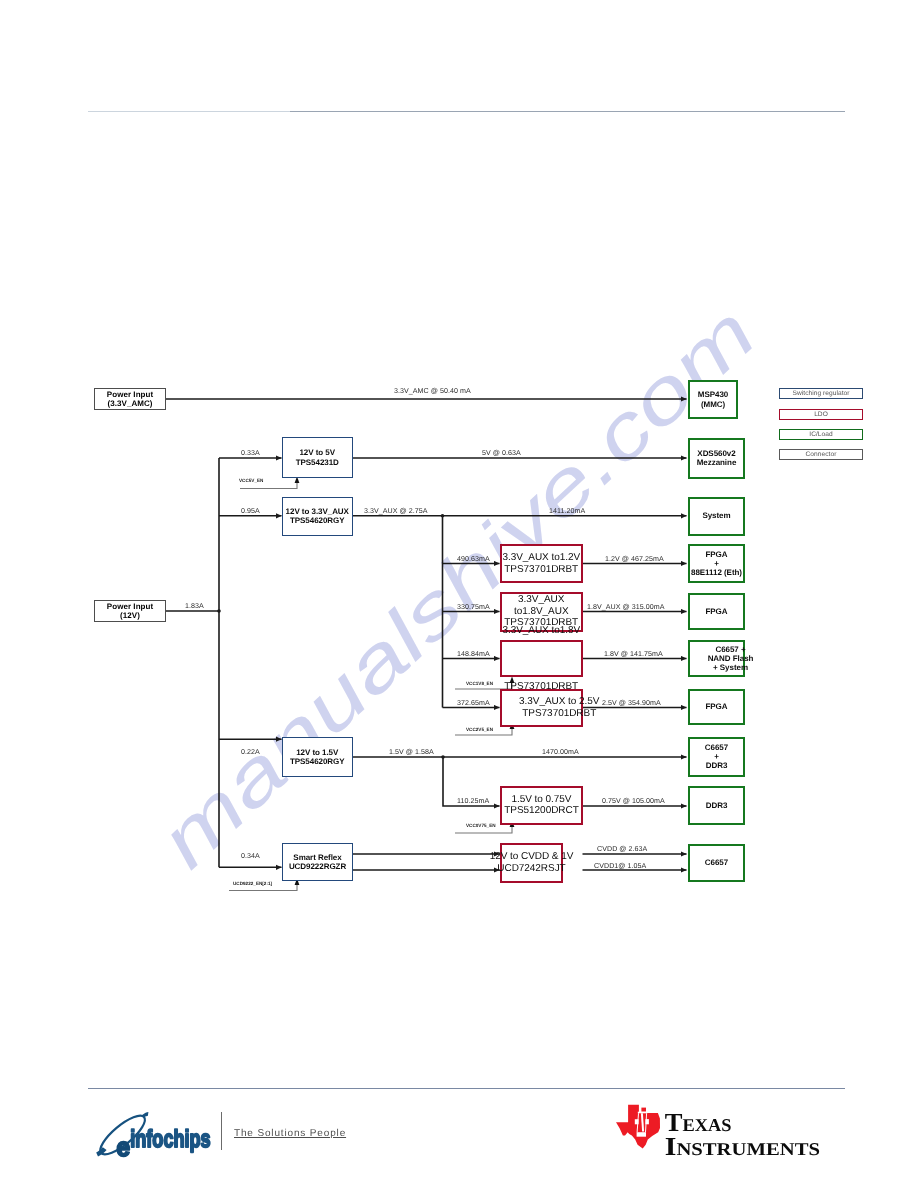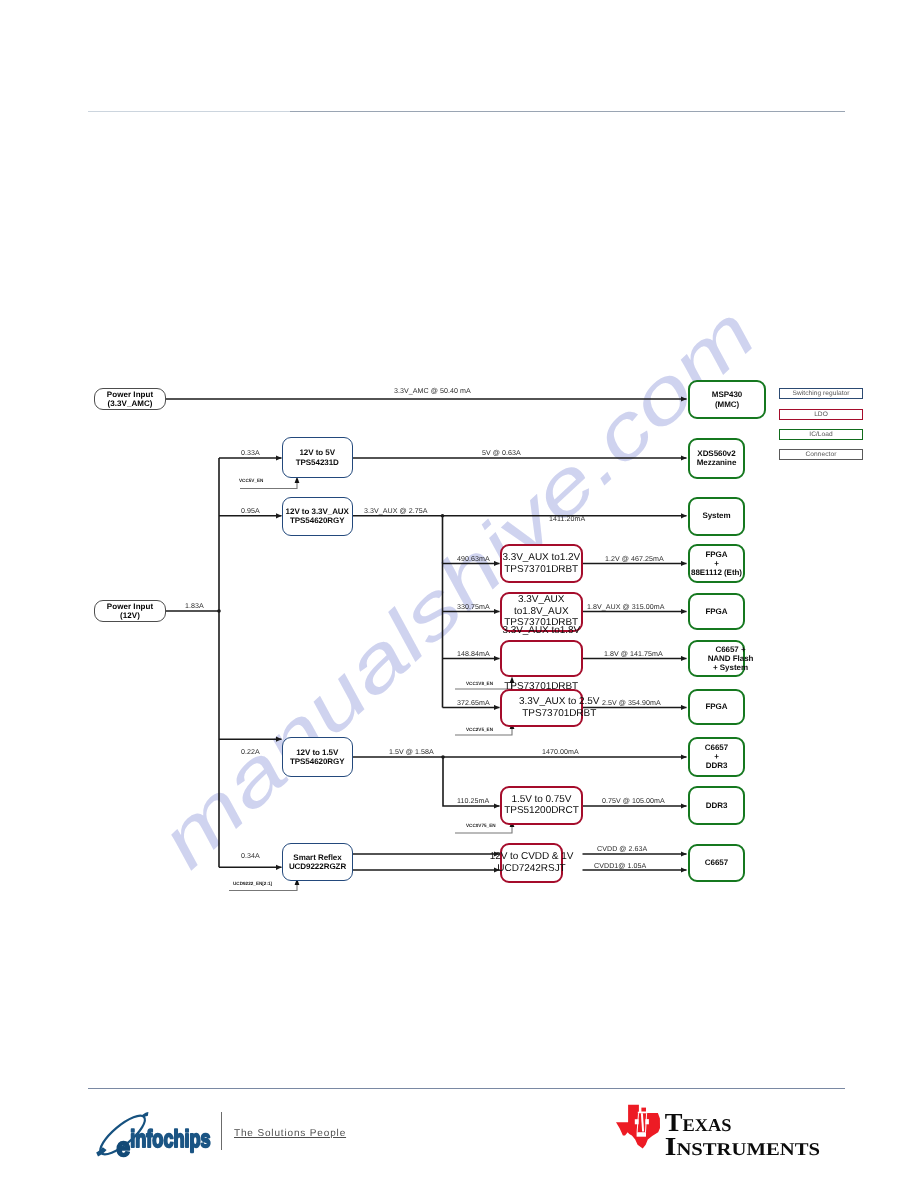--- a/index.html
+++ b/index.html
@@ -7,21 +7,21 @@
   body{width:918px;height:1188px;font-family:"Liberation Sans",sans-serif;position:relative;overflow:hidden;
        -webkit-font-smoothing:antialiased;text-rendering:geometricPrecision;}
   .page{position:absolute;left:0;top:0;width:918px;height:1188px;background:#fff;}
 
   
   .rule-left{position:absolute;height:1px;}
   .rule-right{position:absolute;height:1px;}
 
   
   .node{position:absolute;box-sizing:border-box;display:flex;flex-direction:column;
-        align-items:center;justify-content:center;text-align:center;background:#fff;border-radius:9px;}
+        align-items:center;justify-content:center;text-align:center;background:#fff;}
   .node span{display:block;line-height:1.15;white-space:nowrap;}
   .n-conn{border:1.6px solid #4d4d4d;font-weight:bold;font-size:8px;color:#000;letter-spacing:.05px;}
   .n-sw{border:1.1px solid #23497c;font-weight:bold;font-size:8px;color:#0d0d0d;letter-spacing:-.05px;}
   .n-ldo{border:2.4px solid #a50c2b;font-weight:normal;font-size:10px;color:#0d0d0d;letter-spacing:-.05px;}
   .n-load{border:2px solid #15781f;font-weight:bold;font-size:8px;color:#0d0d0d;letter-spacing:-.05px;}
 
   
   .leg{position:absolute;box-sizing:border-box;display:flex;align-items:center;justify-content:center;
        background:#fff;font-size:6.6px;color:#555;letter-spacing:.05px;}
   .leg-sw{border:1px solid #2c4a72;}
@@ -144,21 +144,21 @@
         <span>TPS73701DRBT</span>
       </div>
       <div class="node n-ldo" style="left: 500px; top: 785.5px; width: 83px; height: 39.5px;">
         <span>1.5V to 0.75V</span>
         <span>TPS51200DRCT</span>
       </div>
       <div class="node n-ldo" style="left: 500px; top: 843px; width: 63px; height: 39.5px;">
         <span>12V to CVDD &amp; 1V</span>
         <span>UCD7242RSJT</span>
       </div>
-      <div class="node n-load" style="left: 688px; top: 380px; width: 78px; height: 39px;">
+      <div class="node n-load" style="left: 688px; top: 380px; width: 50px; height: 39px;">
         <span>MSP430</span>
         <span>(MMC)</span>
       </div>
       <div class="node n-load" style="left: 688px; top: 437.5px; width: 57px; height: 41px;">
         <span>XDS560v2</span>
         <span>Mezzanine</span>
       </div>
       <div class="node n-load" style="left: 688px; top: 496.5px; width: 57px; height: 39px;">
         <span>System</span>
       </div>
@@ -199,21 +199,21 @@
         <span>IC/Load</span>
       </div>
       <div class="leg leg-conn" style="left: 779px; top: 448.5px; width: 84px; height: 11px;">
         <span>Connector</span>
       </div>
       <div class="wl" style="left: 394px; top: 386.5px;">3.3V_AMC @  50.40 mA</div>
       <div class="wl" style="left: 241px; top: 448.5px;">0.33A</div>
       <div class="wl" style="left: 482px; top: 448.5px;">5V @  0.63A</div>
       <div class="wl" style="left: 241px; top: 506.5px;">0.95A</div>
       <div class="wl" style="left: 364px; top: 506.5px;">3.3V_AUX @  2.75A</div>
-      <div class="wl" style="left: 549px; top: 506.5px; margin-top: 8px;">1411.20mA</div>
+      <div class="wl" style="left: 549px; top: 506.5px;">1411.20mA</div>
       <div class="wl" style="left: 185px; top: 601.5px;">1.83A</div>
       <div class="wl" style="left: 457px; top: 554.5px;">490.63mA</div>
       <div class="wl" style="left: 605px; top: 554.5px;">1.2V @  467.25mA</div>
       <div class="wl" style="left: 457px; top: 602.5px;">330.75mA</div>
       <div class="wl" style="left: 587px; top: 602.5px;">1.8V_AUX @  315.00mA</div>
       <div class="wl" style="left: 457px; top: 650px;">148.84mA</div>
       <div class="wl" style="left: 604px; top: 649.5px;">1.8V @  141.75mA</div>
       <div class="wl" style="left: 457px; top: 699px;">372.65mA</div>
       <div class="wl" style="left: 602px; top: 698.5px;">2.5V @  354.90mA</div>
       <div class="wl" style="left: 241px; top: 747.5px; text-align: right;">0.22A</div>

